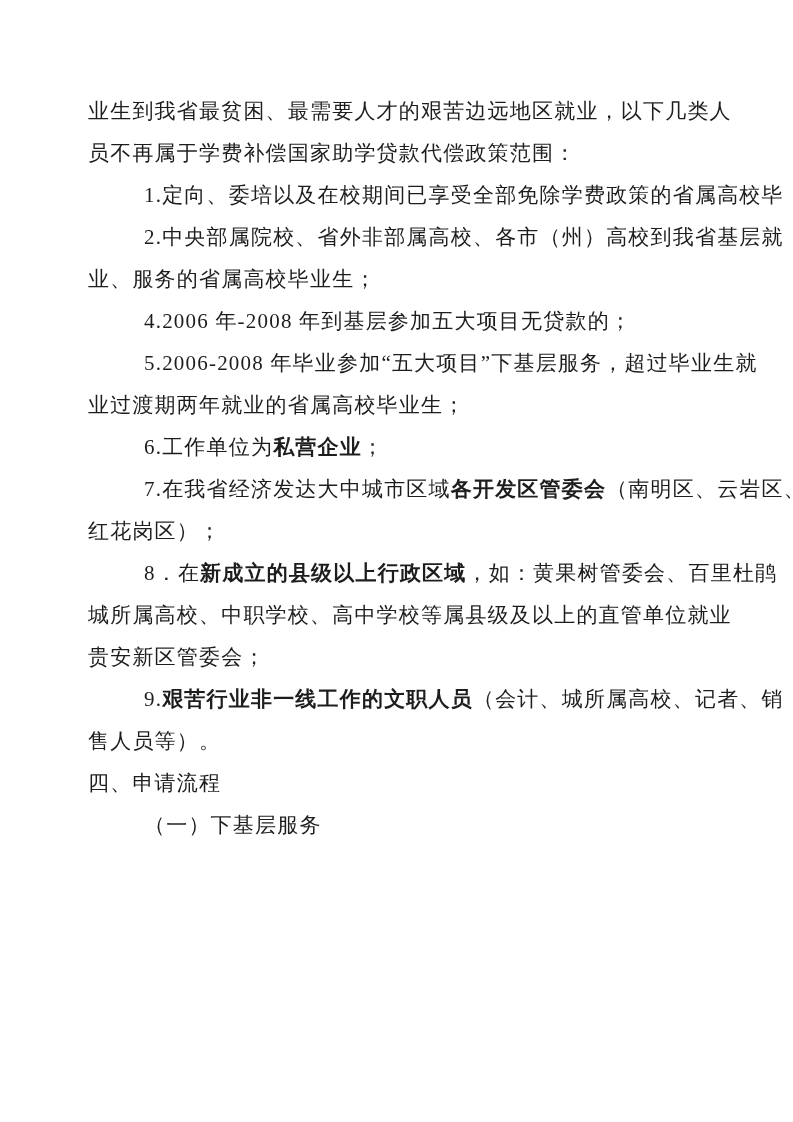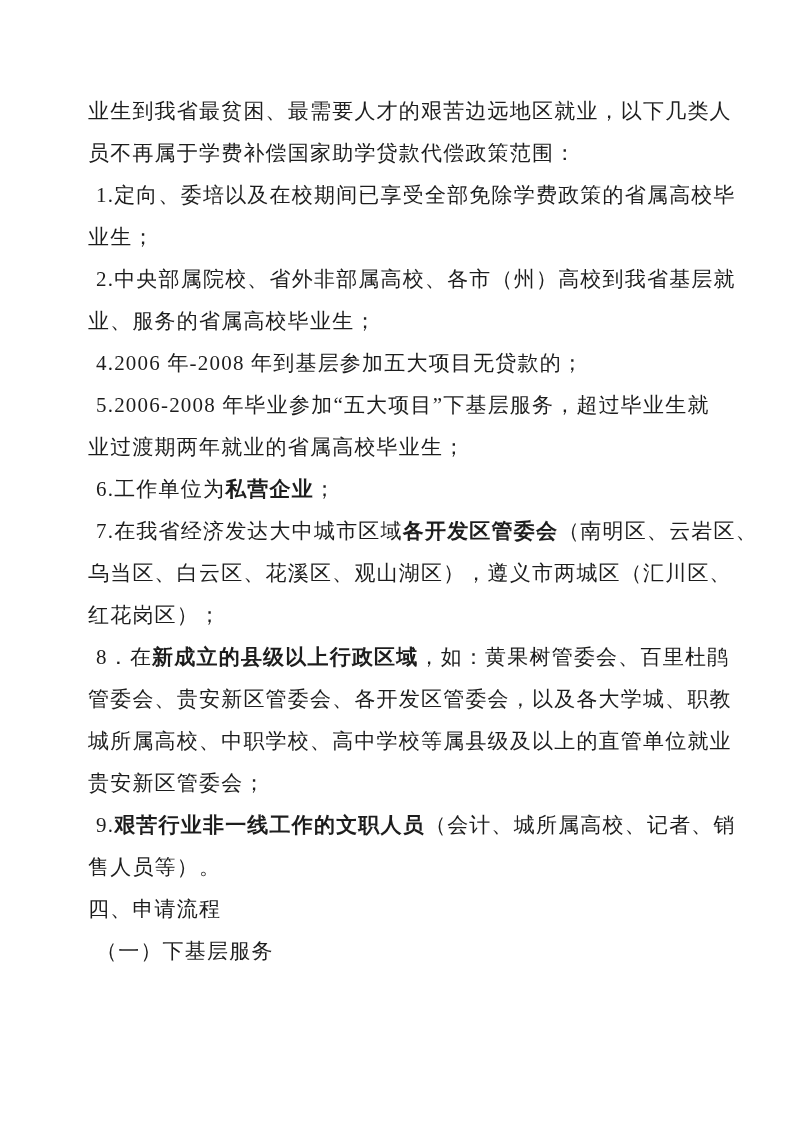--- a/index.html
+++ b/index.html
@@ -25,44 +25,42 @@
   .line {
     font-size: 21px;
     line-height: 42px;
     height: 42px;
     letter-spacing: 1.2px;
     white-space: nowrap;
     color: #1d1d1d;
   }
   .line.indent {
     padding-left: 8px;
+    margin-left: 48px;
   }
   .seg { font-weight: normal; }
   .seg.bold { font-weight: 700; }
 </style>
 </head>
 <body>
 
 <div class="page">
   <div class="textblock" style="color: rgb(29, 29, 29);">
       <div class="line"><span class="seg">业生到我省最贫困、最需要人才的艰苦边远地区就业，以下几类人</span></div>
       <div class="line"><span class="seg">员不再属于学费补偿国家助学贷款代偿政策范围：</span></div>
       <div class="line indent"><span class="seg">1.定向、委培以及在校期间已享受全部免除学费政策的省属高校毕</span></div>
-      <div class="line"><span class="seg">业生；</span></div>
       <div class="line indent"><span class="seg">2.中央部属院校、省外非部属高校、各市（州）高校到我省基层就</span></div>
       <div class="line"><span class="seg">业、服务的省属高校毕业生；</span></div>
       <div class="line indent"><span class="seg">4.2006 年-2008 年到基层参加五大项目无贷款的；</span></div>
       <div class="line indent"><span class="seg">5.2006-2008 年毕业参加“五大项目”下基层服务，超过毕业生就</span></div>
       <div class="line"><span class="seg">业过渡期两年就业的省属高校毕业生；</span></div>
       <div class="line indent"><span class="seg">6.工作单位为</span><span class="seg bold">私营企业</span><span class="seg">；</span></div>
       <div class="line indent"><span class="seg">7.在我省经济发达大中城市区域</span><span class="seg bold">各开发区管委会</span><span class="seg">（南明区、云岩区、</span></div>
-      <div class="line"><span class="seg">乌当区、白云区、花溪区、观山湖区），遵义市两城区（汇川区、</span></div>
       <div class="line"><span class="seg">红花岗区）；</span></div>
       <div class="line indent"><span class="seg">8．在</span><span class="seg bold">新成立的县级以上行政区域</span><span class="seg">，如：黄果树管委会、百里杜鹃</span></div>
-      <div class="line"><span class="seg">管委会、贵安新区管委会、各开发区管委会，以及各大学城、职教</span></div>
       <div class="line"><span class="seg">城所属高校、中职学校、高中学校等属县级及以上的直管单位就业</span></div>
       <div class="line"><span class="seg">贵安新区管委会；</span></div>
       <div class="line indent"><span class="seg">9.</span><span class="seg bold">艰苦行业非一线工作的文职人员</span><span class="seg">（会计、城所属高校、记者、销</span></div>
       <div class="line"><span class="seg">售人员等）。</span></div>
       <div class="line"><span class="seg">四、申请流程</span></div>
       <div class="line indent"><span class="seg">（一）下基层服务</span></div>
     </div>
 </div>
 
 </body></html>

